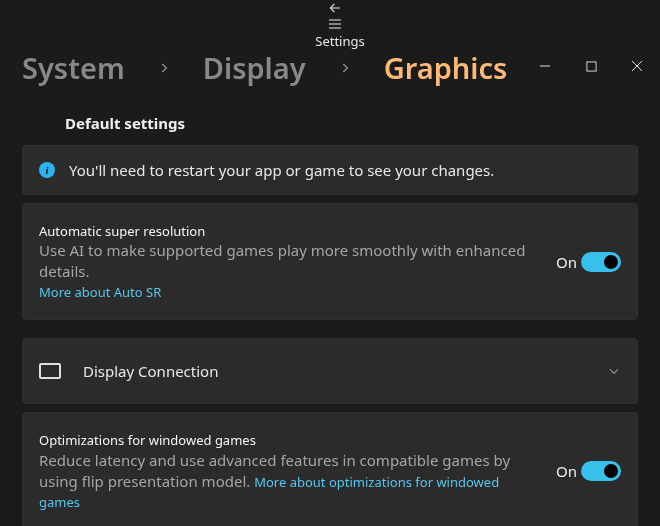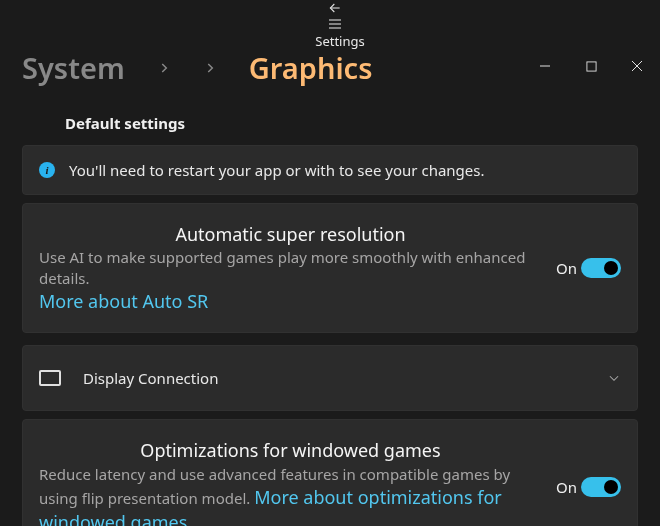--- a/index.html
+++ b/index.html
@@ -91,21 +91,21 @@
     justify-content: center;
     color: #1b1b1b;
     font-size: 11px;
     font-weight: 700;
     font-style: italic;
     flex-shrink: 0;
     font-family: Georgia, serif;
   }
   .card-text { flex: 1; color:#e8e8e8; font-size: 15px;}
   .setting-block { flex:1; }
-  .setting-title { color:#f5f5f5; font-size:18px; line-height:1.4;text-align:center;}
+  .setting-title { color:#f5f5f5; font-size:13px; line-height:1.4;}
   .setting-desc { color:#a6a5a5; font-size:15px; line-height:1.4;}
   .link { color:#52c7ef; }
   .toggle-wrap { display:flex; align-items:center; gap:4px;}
   .toggle-label { color:#f0f0f0; font-size:15px;}
   .toggle {
     width: 40px; height:20px; border-radius:10px;
     background:#37c0eb; position:relative; flex-shrink:0;
   }
   .toggle::after{
     content:""; position:absolute; right:3px; top:3px;
@@ -156,49 +156,50 @@
   </div>
 </div>
 
 <div class="breadcrumb">
   <span class="bc-item">System</span>
   <span class="bc-chev">
     <svg width="14" height="14" viewBox="0 0 24 24" fill="none" stroke="currentColor" stroke-width="2.5">
         <path d="M9 5l7 7-7 7"></path>
       </svg>
   </span>
+  <span class="bc-item">Display</span>
   <span class="bc-chev">
     <svg width="14" height="14" viewBox="0 0 24 24" fill="none" stroke="currentColor" stroke-width="2.5">
         <path d="M9 5l7 7-7 7"></path>
       </svg>
   </span>
   <span class="bc-item active">Graphics</span>
 </div>
 
 <div class="section-title">Default settings</div>
 
 <div class="cards">
   <div class="card">
     <div class="info-icon">i</div>
-    <div class="card-text">You'll need to restart your app or with to see your changes.</div>
+    <div class="card-text">You'll need to restart your app or game to see your changes.</div>
   </div>
 
   <div class="card tall" style="margin-top:4px;">
     <div class="setting-block">
       <div class="setting-title">Automatic super resolution</div>
       <span class="setting-desc">Use AI to make supported games play more smoothly with enhanced details.</span>
       <div><span class="link setting-title">More about Auto SR</span></div>
     </div>
     <div class="toggle-wrap" style="align-self:center;">
       <span class="toggle-label">On</span>
       <div class="toggle"></div>
     </div>
   </div>
 
-  <div class="card" style="padding:22px 16px; margin-top:8px;">
+  <div class="card" style="padding:22px 16px; margin-top:14px;">
     <span class="disp-icon"></span>
     <div class="card-text" style="margin-left:8px;">Display Connection</div>
     <span class="row-chev">
       <svg width="14" height="14" viewBox="0 0 24 24" fill="none" stroke="currentColor" stroke-width="1.8">
           <path d="M5 9l7 7 7-7"></path>
         </svg>
     </span>
   </div>
 
   <div class="card tall" style="margin-top:4px;">

